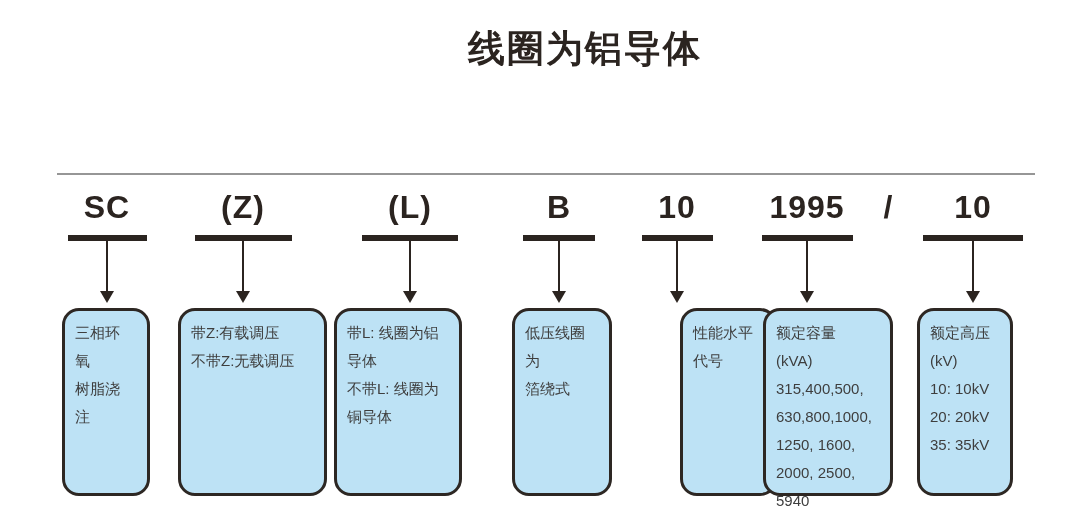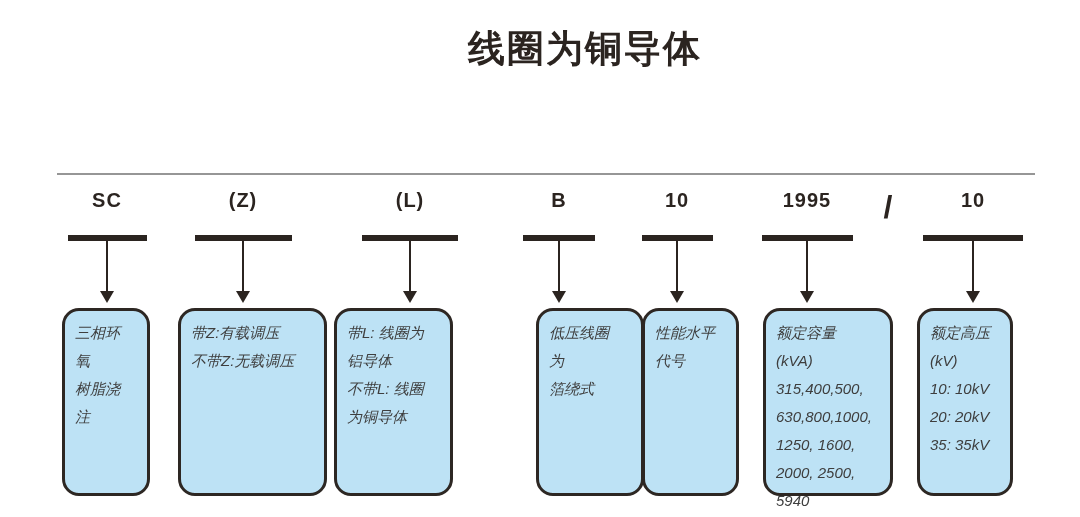--- a/index.html
+++ b/index.html
@@ -23,21 +23,21 @@
     font-size:37px;font-weight:bold;color:var(--ink);
     letter-spacing:2px;white-space:nowrap;
   }
   .rule{
     position:absolute;left:57px;top:173px;width:978px;height:2px;
     background:var(--rule);
   }
   .code{
     position:absolute;top:189px;
     transform:translateX(-50%);
-    font-size:20px;font-weight:bold;color:var(--ink);
+    font-size:32px;font-weight:bold;color:var(--ink);
     letter-spacing:1px;white-space:nowrap;
   }
   .slash{
     position:absolute;left:888px;top:189px;
     transform:translateX(-50%);
     font-size:32px;font-weight:bold;color:var(--ink);
   }
   .bar{
     position:absolute;top:235px;height:6px;
     background:var(--ink);
@@ -59,37 +59,36 @@
     box-sizing:border-box;
     background:var(--box-fill);
     border:3px solid var(--box-border);
     border-radius:17px;
   }
   .box .desc{
     padding:8px 20px 0 10px;
     font-size:15px;line-height:28px;
     color:var(--box-text);
     white-space:pre-line;
-    font-style:italic;
   }
   
   .c1 .code{left:107px}  .c1 .bar{left:68px;width:79px}   .c1 .arrow{left:107px} .c1 .box{left:62px;width:88px}
   .c2 .code{left:243px}  .c2 .bar{left:195px;width:97px}  .c2 .arrow{left:243px} .c2 .box{left:178px;width:149px}
-  .c3 .code{left:410px}  .c3 .bar{left:362px;width:96px}  .c3 .arrow{left:410px} .c3 .box{left:334px;width:119px}
-  .c4 .code{left:559px}  .c4 .bar{left:523px;width:72px}  .c4 .arrow{left:559px} .c4 .box{left:536px;width:108px}
-  .c5 .code{left:677px}  .c5 .bar{left:642px;width:71px}  .c5 .arrow{left:677px} .c5 .box{left:642px;width:97px}
+  .c3 .code{left:410px}  .c3 .bar{left:362px;width:96px}  .c3 .arrow{left:410px} .c3 .box{left:334px;width:128px}
+  .c4 .code{left:559px}  .c4 .bar{left:523px;width:72px}  .c4 .arrow{left:559px} .c4 .box{left:512px;width:100px}
+  .c5 .code{left:677px}  .c5 .bar{left:642px;width:71px}  .c5 .arrow{left:677px} .c5 .box{left:680px;width:97px}
   .c6 .code{left:807px}  .c6 .bar{left:762px;width:91px}  .c6 .arrow{left:807px} .c6 .box{left:763px;width:130px}
   .c7 .code{left:973px}  .c7 .bar{left:923px;width:100px} .c7 .arrow{left:973px} .c7 .box{left:917px;width:96px}
 </style>
 </head>
 <body>
 
 <div class="stage">
 
-  <div class="title">线圈为铜导体</div>
+  <div class="title">线圈为铝导体</div>
 
   <div class="rule"></div>
 
   <div class="col c1">
     <div class="code">SC</div>
     <div class="bar"></div>
     <div class="arrow">
         <div class="stem"></div>
         <div class="head"></div>
       </div>

